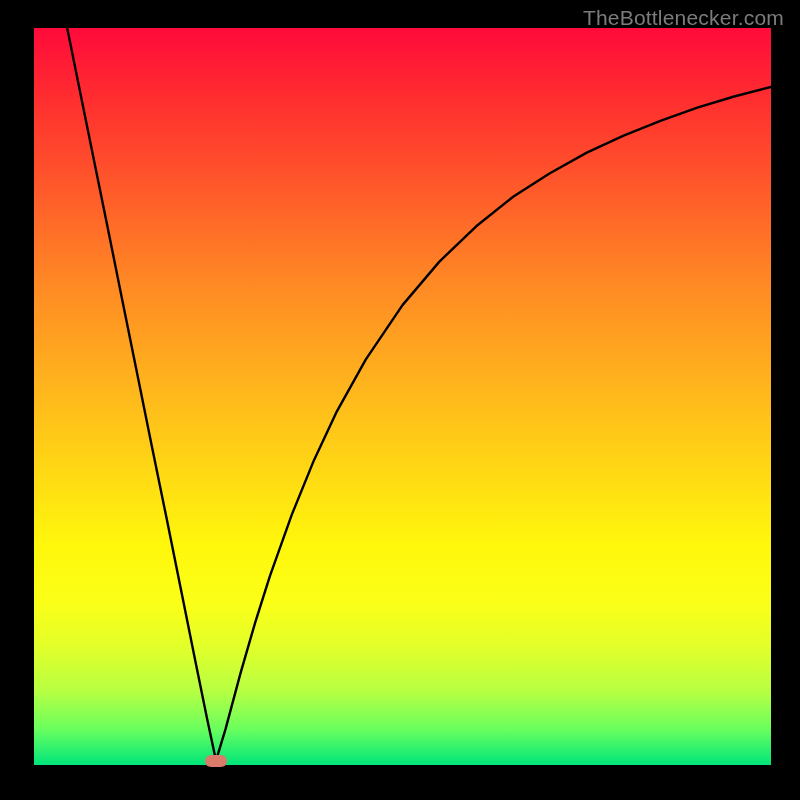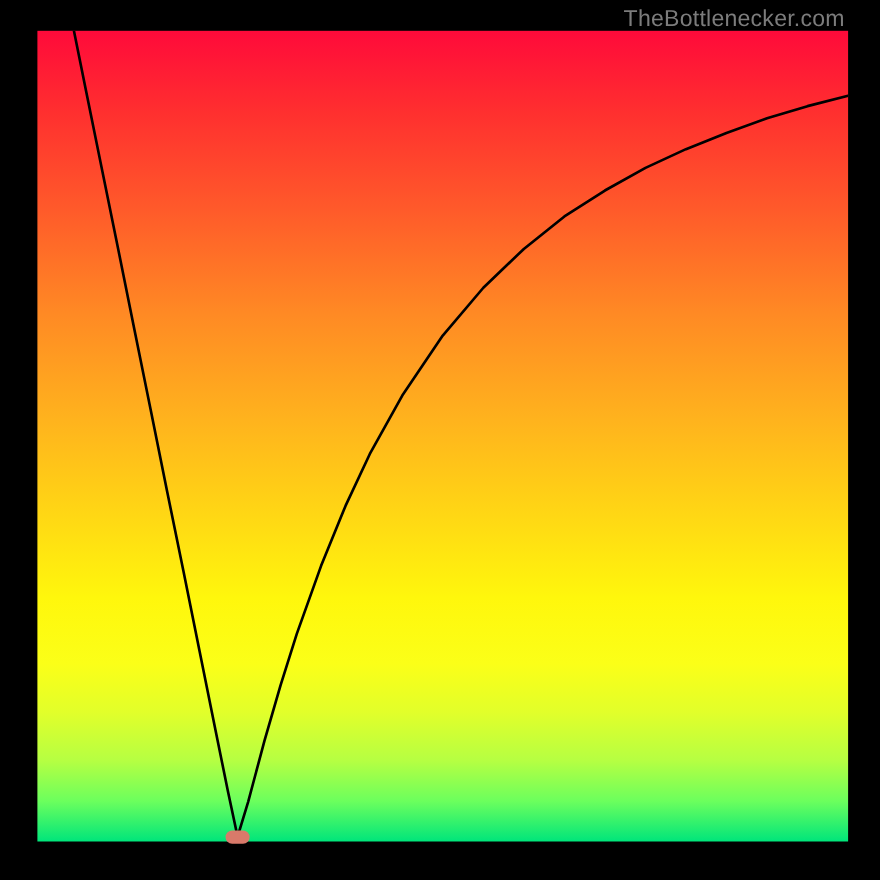--- a/index.html
+++ b/index.html
@@ -46,21 +46,21 @@
     position: absolute;
     width: 22px;
     height: 12px;
     background: #d97a6a;
     border-radius: 6px;
     transform: translate(-50%, -50%);
   }
   .attr {
     position: absolute;
     top: 6px;
-    right: 32px;
+    right: 16px;
     color: #7c7c7c;
     font-size: 21px;
     letter-spacing: 0.2px;
     white-space: nowrap;
   }
 </style>
 </head>
 <body>
 
 <div class="frame">

